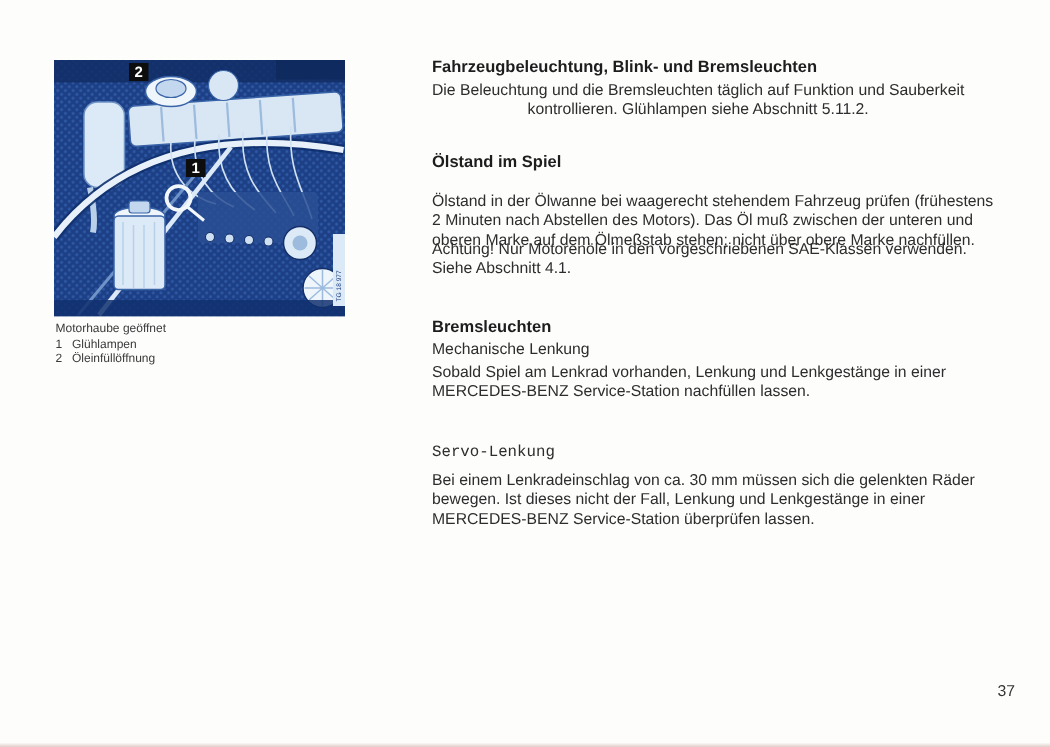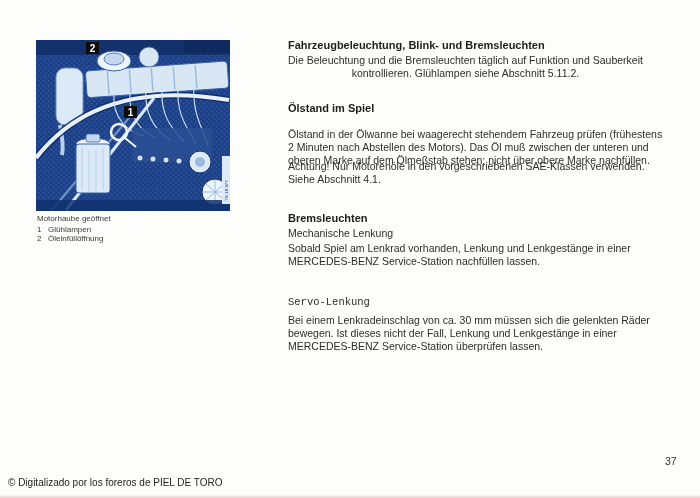--- a/index.html
+++ b/index.html
@@ -170,15 +170,14 @@
     <div class="blk b t-s1">Mechanische Lenkung</div>
     <div class="blk b t-p4">Sobald Spiel am Lenkrad vorhanden, Lenkung und Lenkgestänge in einer
 MERCEDES-BENZ Service-Station nachfüllen lassen.</div>
     <div class="blk b t-s2">Servo-Lenkung</div>
     <div class="blk b t-p6">Bei einem Lenkradeinschlag von ca. 30 mm müssen sich die gelenkten Räder
 bewegen. Ist dieses nicht der Fall, Lenkung und Lenkgestänge in einer
 MERCEDES-BENZ Service-Station überprüfen lassen.</div>
   </div>
 
   <div class="page-number">37</div>
-  <div class="watermark">© Digitalizado por los foreros de PIEL DE TORO</div>
   <div class="scan-edge"></div>
 </div>
 
 </body></html>

